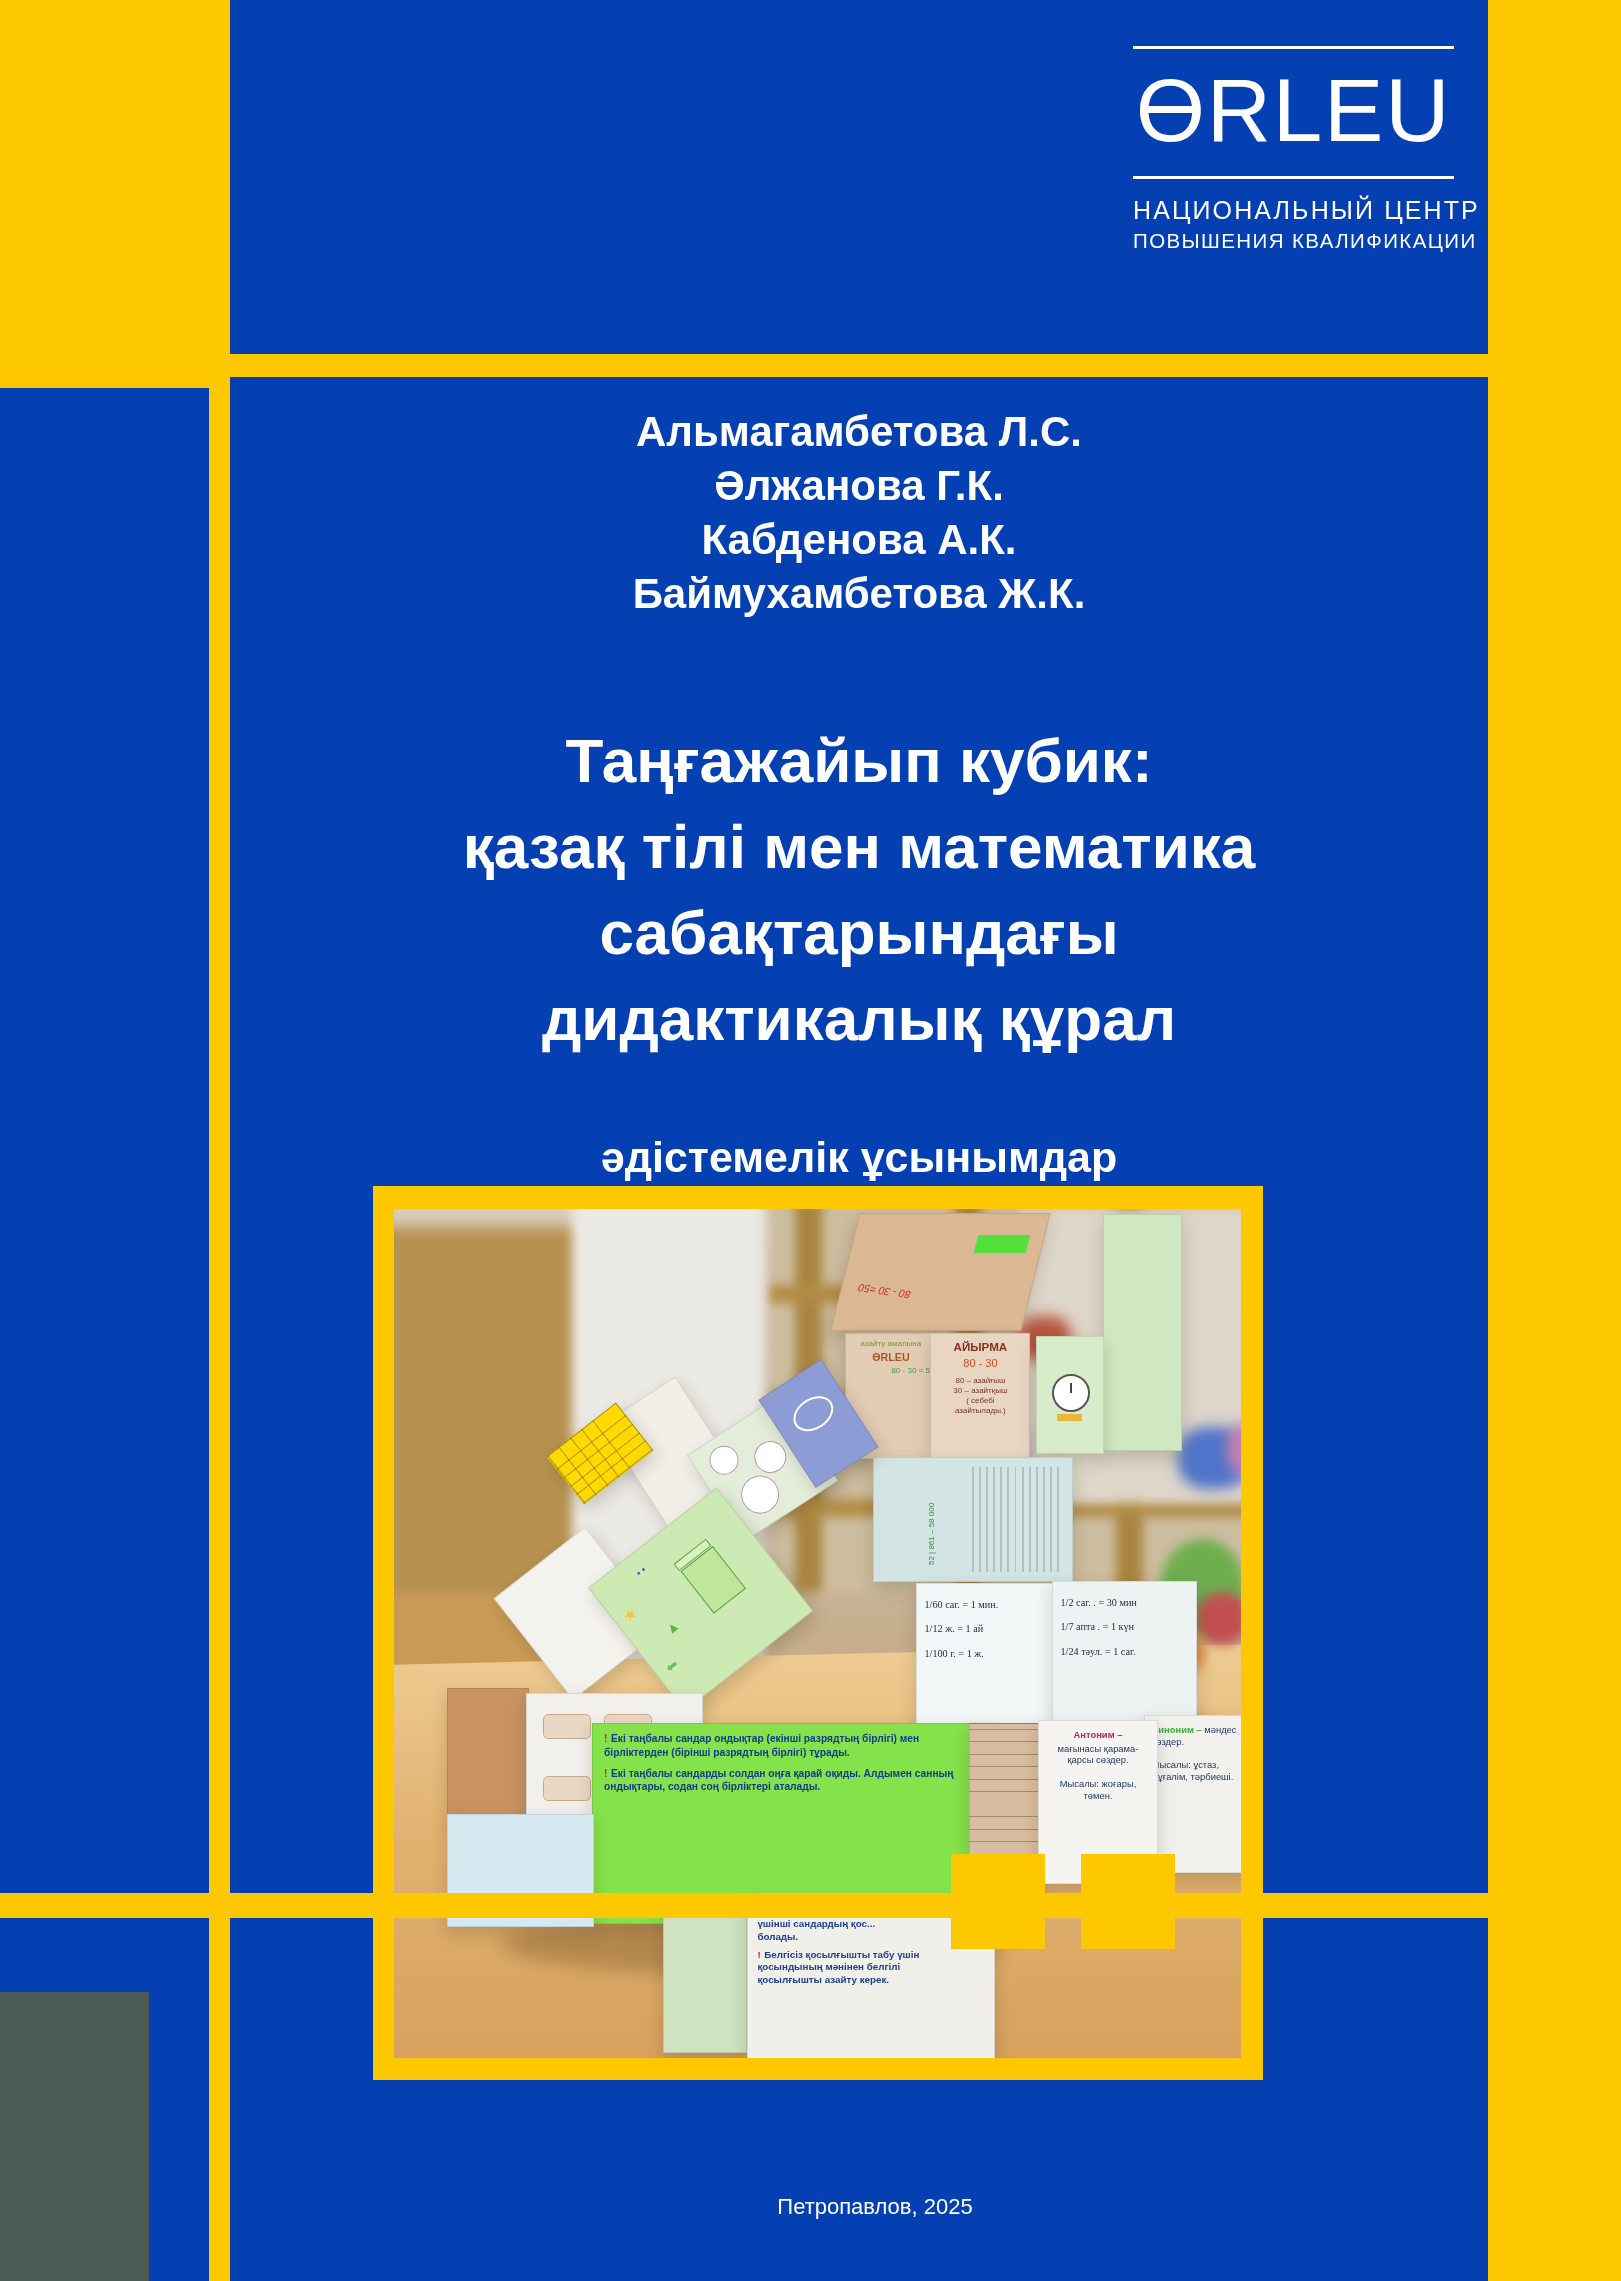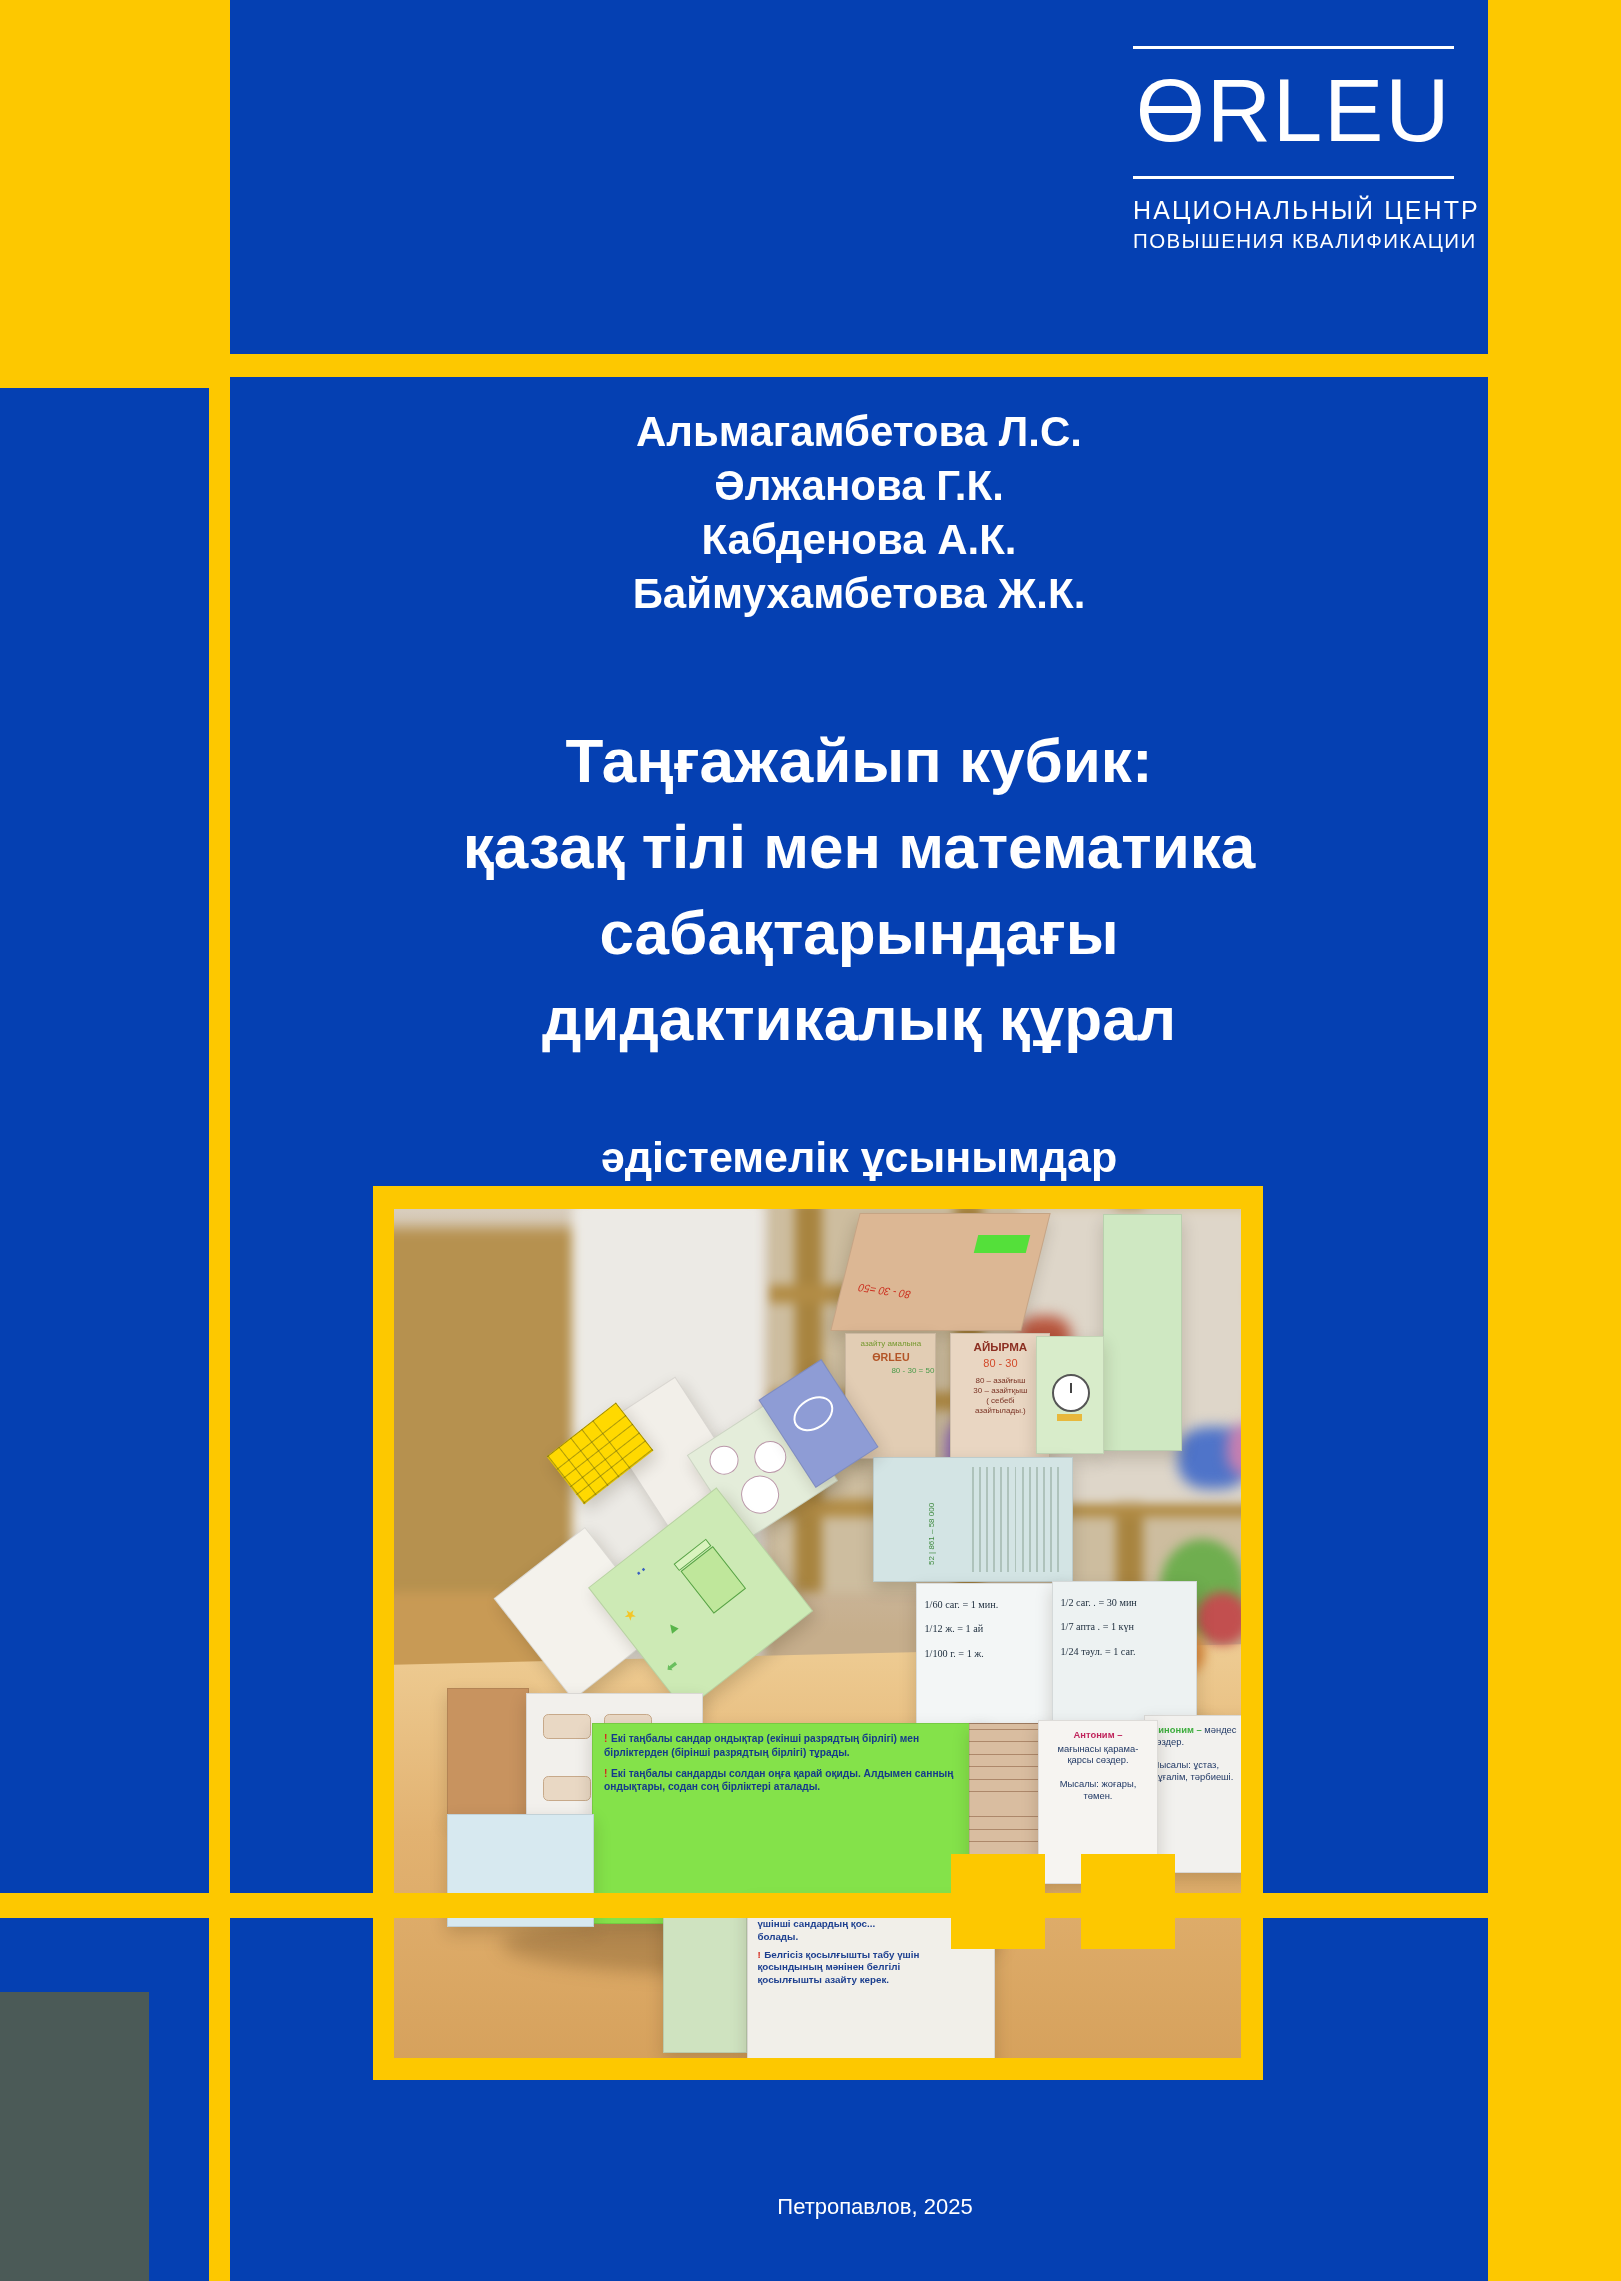--- a/index.html
+++ b/index.html
@@ -60,21 +60,21 @@
   .stripes{background-image:repeating-linear-gradient(0deg,rgba(60,60,90,.38) 0 1.8px,transparent 1.8px 8px);}
   .stripesV{background-image:repeating-linear-gradient(90deg,rgba(60,90,60,.35) 0 1.8px,transparent 1.8px 7.1px);}
   .f-topbeige{left:451px;top:3.6px;width:189px;height:116px;background:#dcb794;transform:skewX(-14deg);}
   .f-topbeige .expr{position:absolute;left:16px;top:70px;color:#cc3322;font-size:10.7px;transform:rotate(188deg);}
   .greenchip{position:absolute;left:123px;top:21.4px;width:52px;height:18px;background:#54e03a;}
   .f-tallgreen{left:709px;top:5.3px;width:77px;height:235px;background:#cfe8c2;}
   .f-ornek{left:451px;top:124px;width:89px;height:119px;background:#e2cdb4;text-align:center;padding-top:5.3px;font-size:8px;}
   .ornek-w{color:#b35426;font-weight:bold;font-size:10.7px;display:block;margin:1.8px 0;}
   .ornek-t{color:#76982f;display:block;}
   .ornek-e{color:#4a9a4a;display:block;font-size:8px;margin-left:44px;}
-  .f-aiyrma{left:556px;top:124px;width:98px;height:119px;background:#e9d6c2;text-align:center;padding-top:6.2px;}
+  .f-aiyrma{left:536px;top:124px;width:98px;height:119px;background:#e9d6c2;text-align:center;padding-top:6.2px;}
   .aiyrma-t{color:#8c2f22;font-weight:bold;font-size:11.6px;display:block;}
   .aiyrma-e{color:#d24a2a;font-size:11px;display:block;margin:2.7px 0 4.5px;}
   .aiyrma-b{color:#7a3324;font-size:8px;display:block;}
   .f-clock{left:642px;top:127px;width:66px;height:116px;background:#d8ecca;}
   .clockring{position:absolute;left:15px;top:37px;width:34px;height:34px;border-radius:50%;
              background:#fff;border:2.7px solid #555;}
   .clockhand{position:absolute;left:16px;top:7.1px;width:1.8px;height:9.8px;background:#444;}
   .clockbase{position:absolute;left:19.6px;top:77px;width:25px;height:7.1px;background:#e8b83c;}
   .f-bluemid{left:479px;top:248px;width:198px;height:123px;background:#d3e4e4;}
   .rot-txt{position:absolute;color:#3f8a3f;font-size:8px;transform:rotate(-90deg);transform-origin:left top;white-space:nowrap;}

